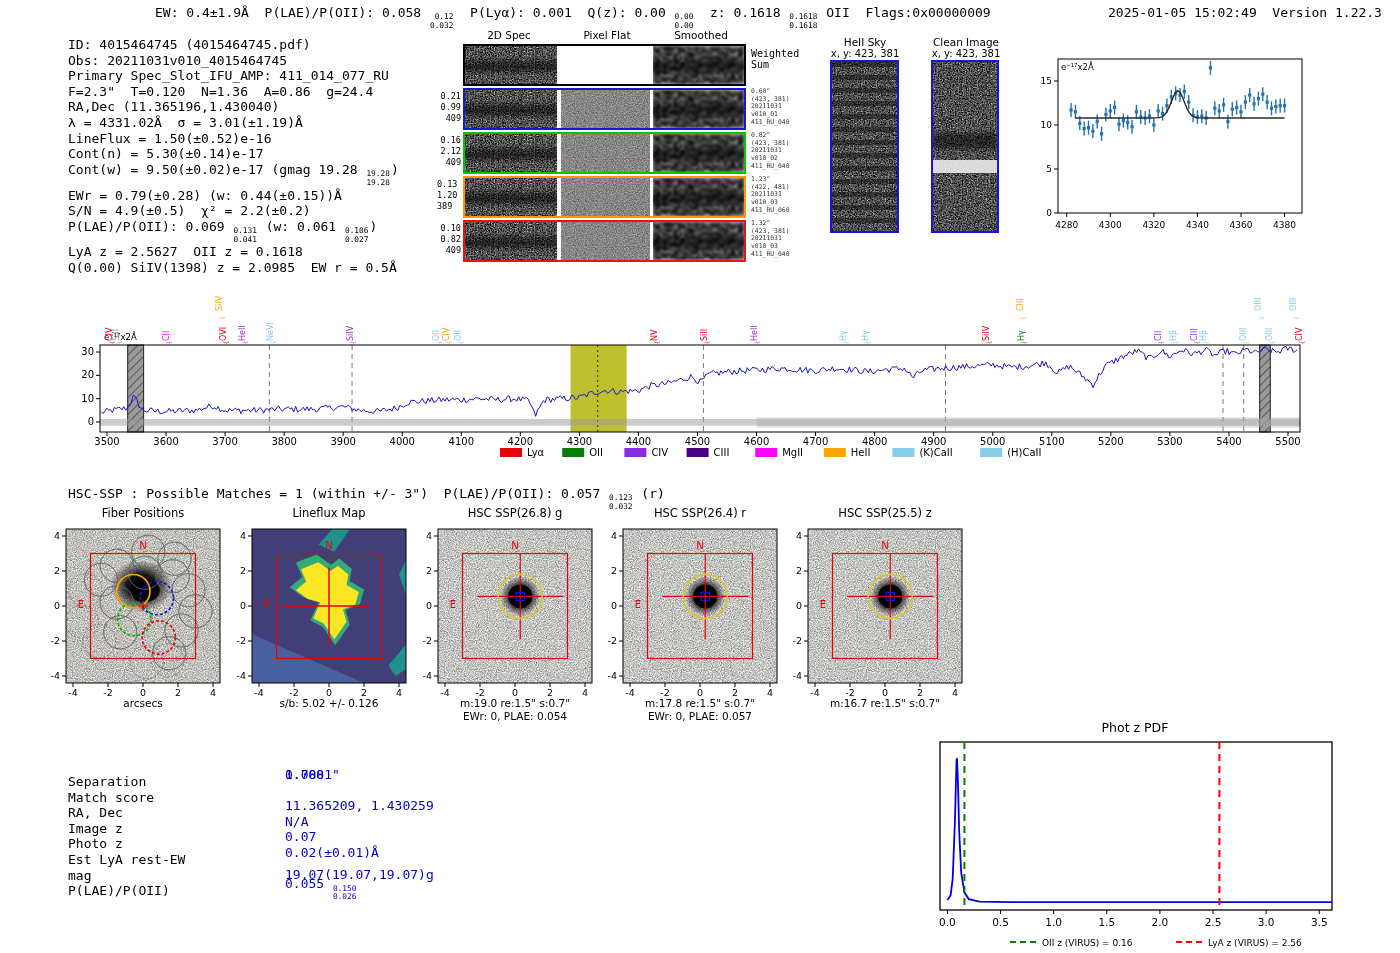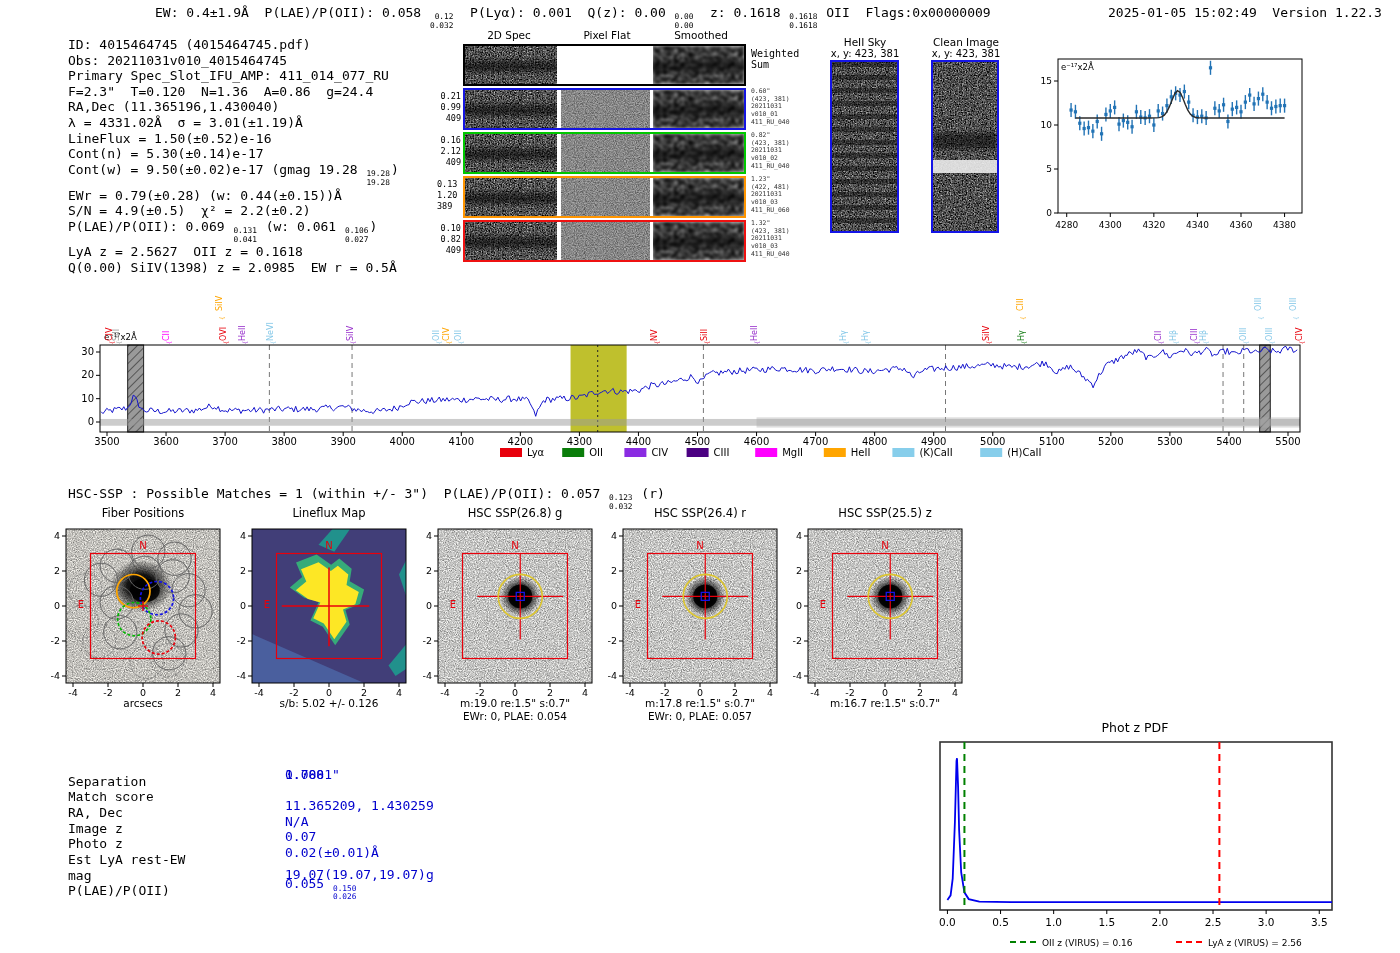--- a/index.html
+++ b/index.html
@@ -712,21 +712,21 @@
           <line x1="183" x2="183" y1="178" y2="182" stroke="#000"></line>
           <text x="183" y="191" text-anchor="middle">4</text>
         </g>
         <text x="113" y="202" text-anchor="middle" font-size="10.5" font-family="DejaVu Sans, Liberation Sans, sans-serif">m:16.7 re:1.5" s:0.7"</text>
       </svg>
     </div>
 
   <div class="abs" id="match-table" style="left:0;top:0">
       <div class="abs line" style="left: 68px; top: 774px;">Separation</div>
       <div class="abs line blue" style="left: 285px; top: 767px;">0.7881"</div>
-      <div class="abs line" style="left: 68px; top: 789.6px; font-family: Liberation Mono, monospace;">Match score</div>
+      <div class="abs line" style="left: 68px; top: 789.6px;">Match score</div>
       <div class="abs line blue" style="left: 285px; top: 767px;">1.000</div>
       <div class="abs line" style="left: 68px; top: 805.2px;">RA, Dec</div>
       <div class="abs line blue" style="left: 285px; top: 798.2px;">11.365209, 1.430259</div>
       <div class="abs line" style="left: 68px; top: 820.8px;">Image z</div>
       <div class="abs line blue" style="left: 285px; top: 813.8px;">N/A</div>
       <div class="abs line" style="left: 68px; top: 836.4px;">Photo z</div>
       <div class="abs line blue" style="left: 285px; top: 829.4px;">0.07</div>
       <div class="abs line" style="left: 68px; top: 852px;">Est LyA rest-EW</div>
       <div class="abs line blue" style="left: 285px; top: 845px;">0.02(±0.01)Å</div>
       <div class="abs line" style="left: 68px; top: 867.6px;">mag</div>

